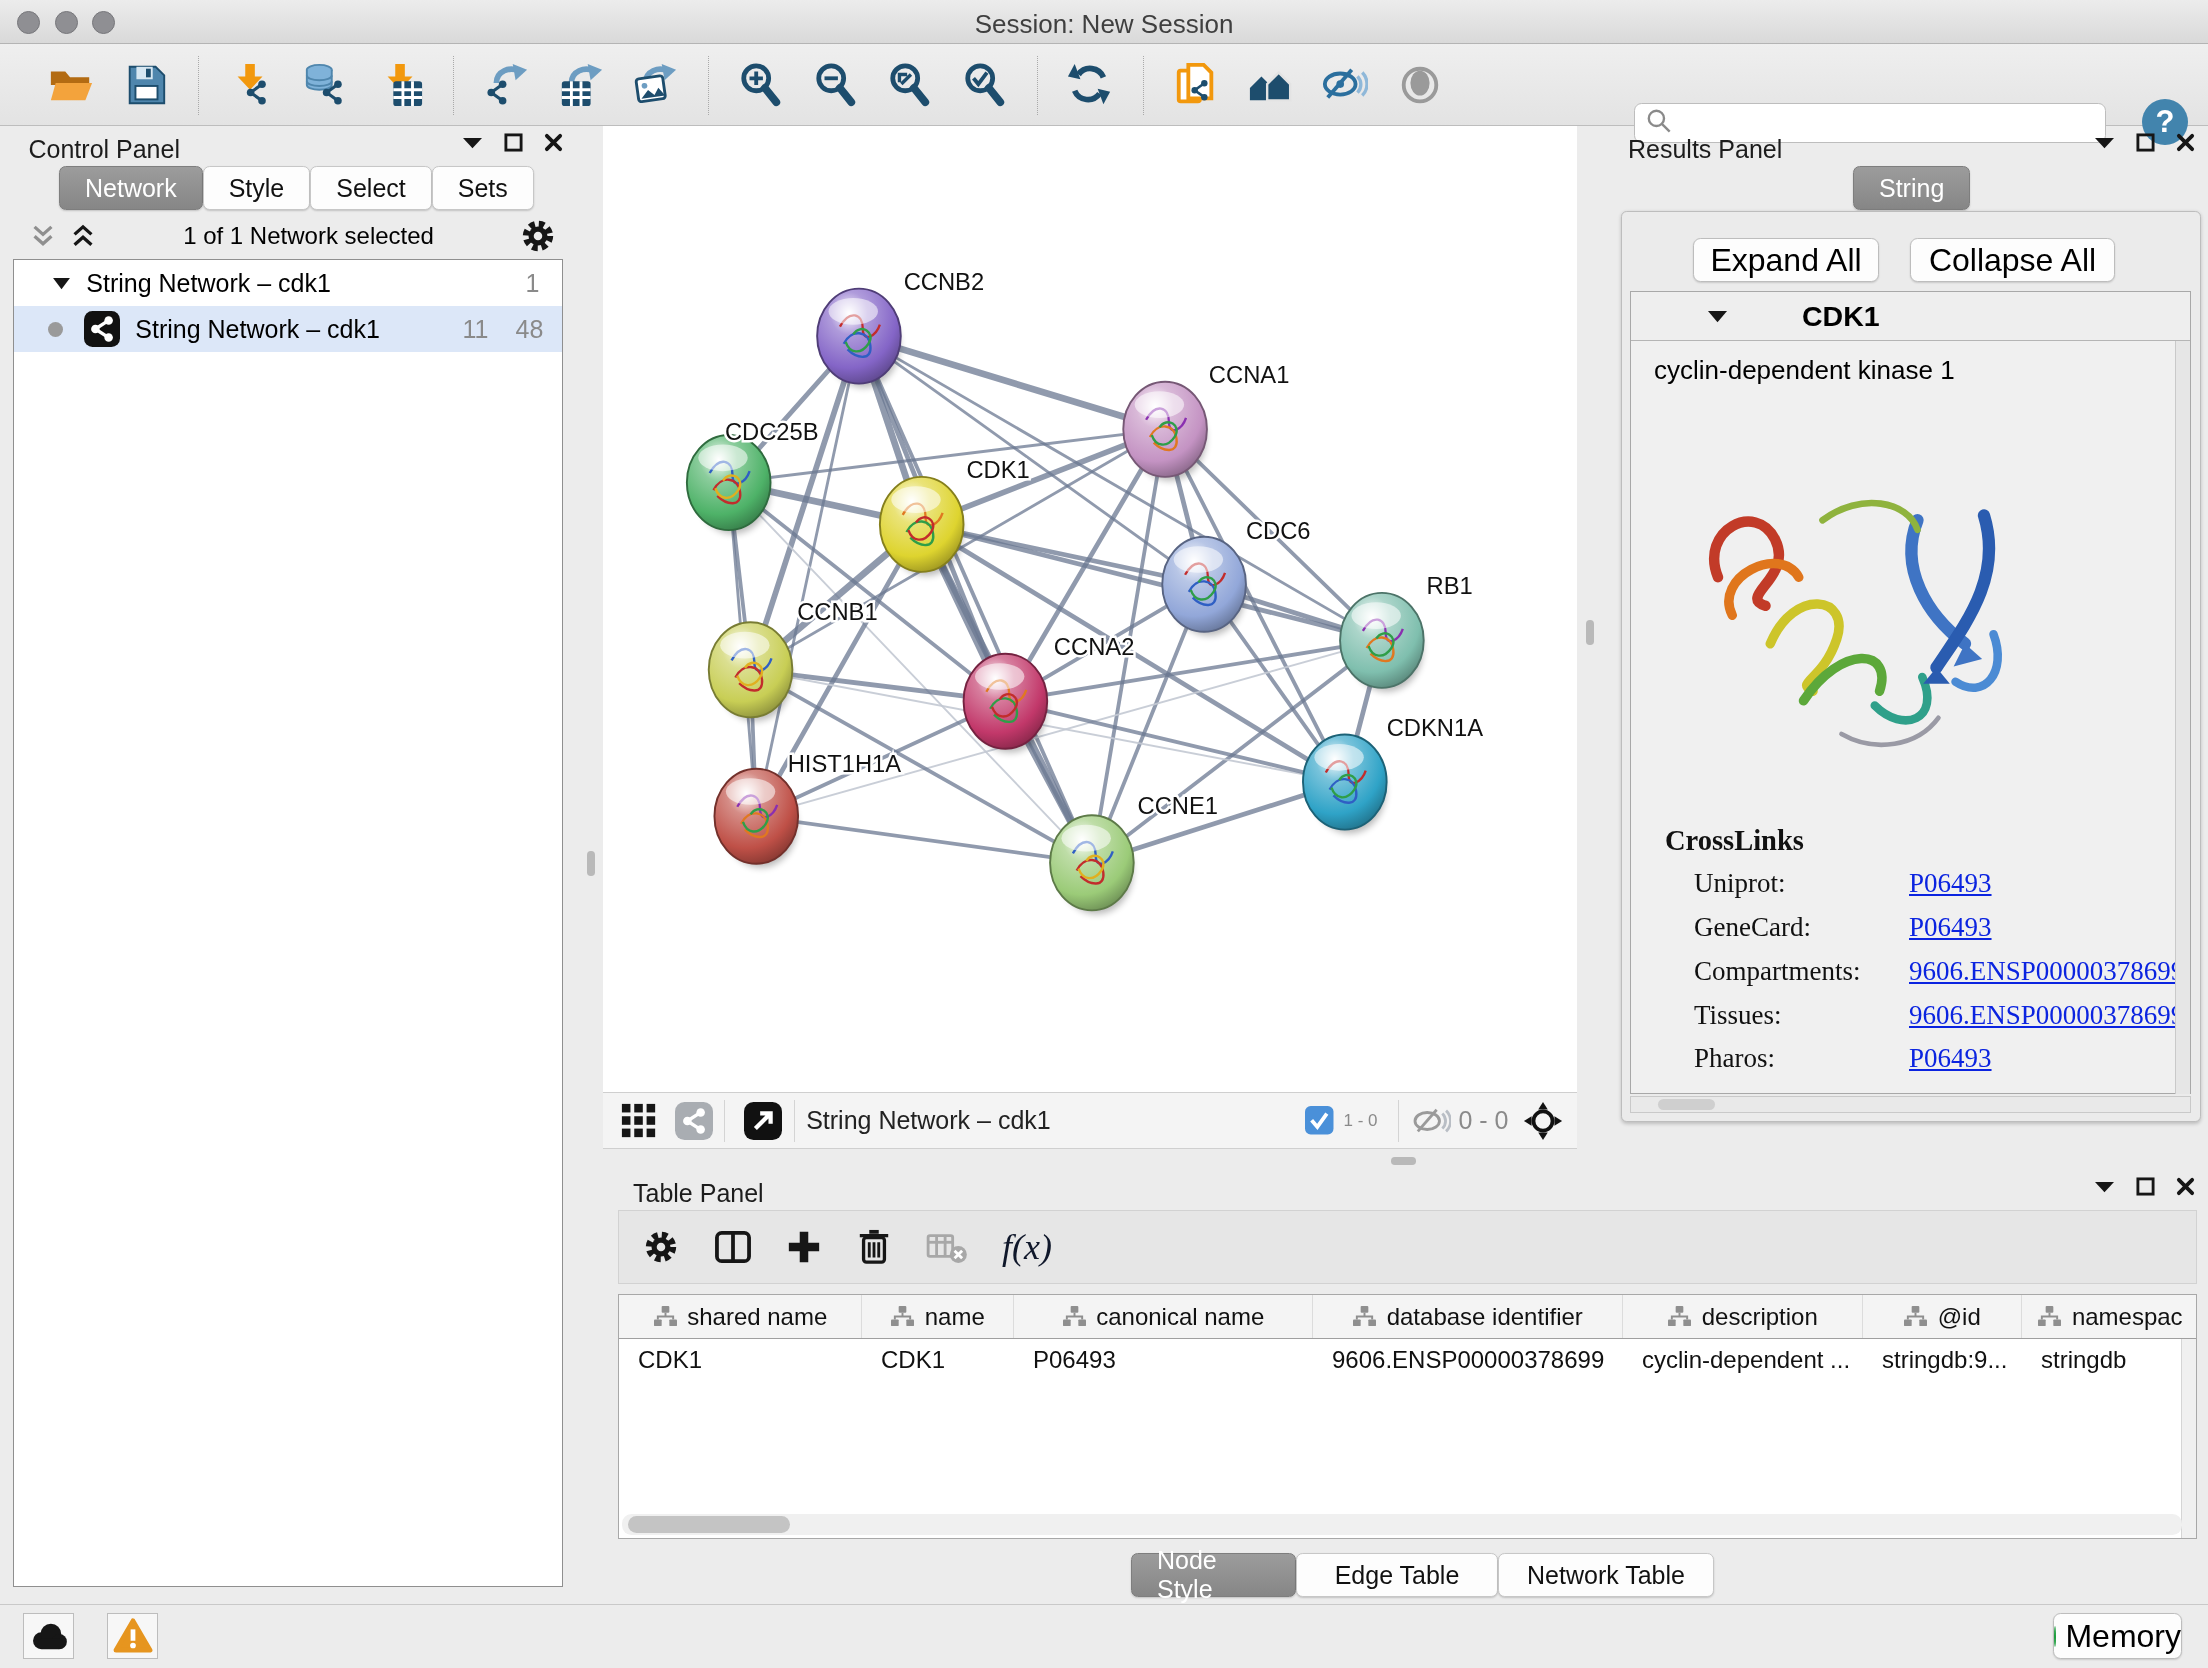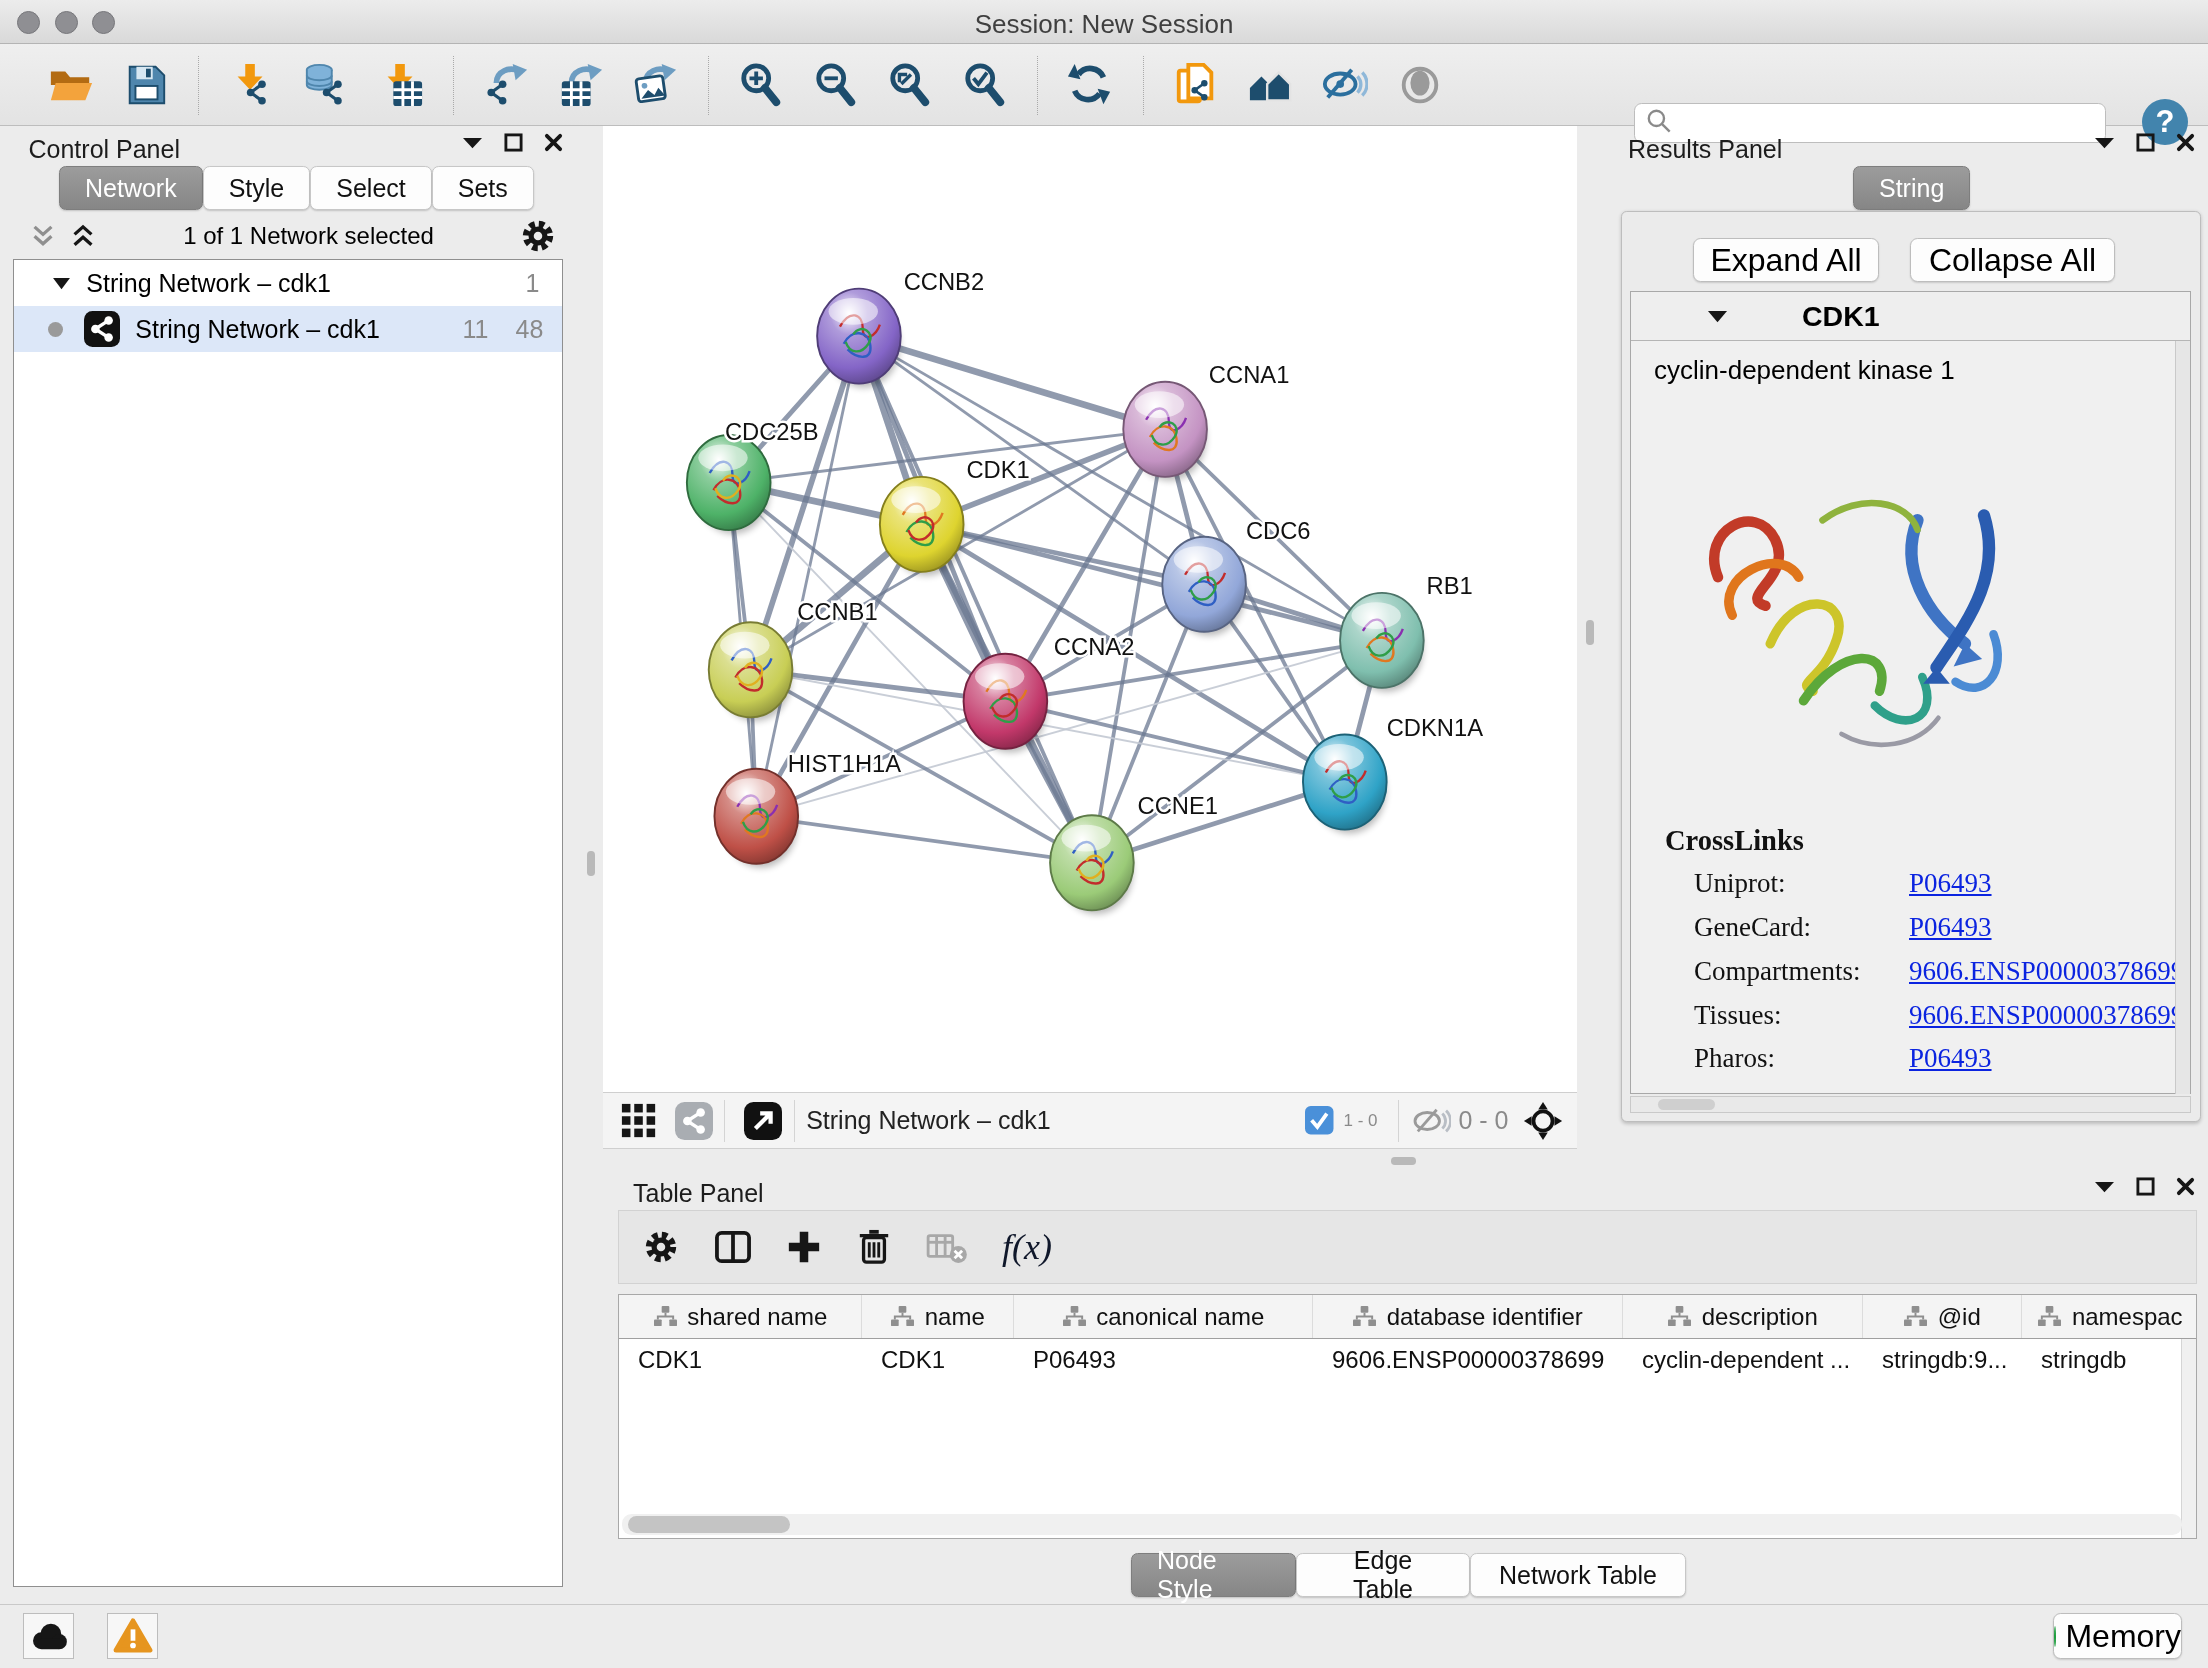--- a/index.html
+++ b/index.html
@@ -841,21 +841,21 @@
       <div class="nt-c" style="width: 240px;">cyclin-dependent ...</div>
       <div class="nt-c" style="width: 159px;">stringdb:9...</div>
       <div class="nt-c" style="width: 177px;">stringdb</div>
     </div>
   <div style="position:absolute; right:0; top:44px; width:15px; height:202px; background:#f0f0f0; border-left:1px solid #d5d5d5"></div>
 </div>
 <div class="abs" id="nt-hscroll"></div>
 <div class="abs" id="nt-hthumb"></div>
 <div class="abs" id="tp-tabs">
     <div class="tab sel" style="width: 165px; justify-content: center;">Node Style</div>
-    <div class="tab" style="width: 174px; justify-content: center; text-align: center;">Edge Table</div>
+    <div class="tab" style="width: 202px; justify-content: center; text-align: center;">Edge Table</div>
     <div class="tab" style="width: 216px; justify-content: center;">Network Table</div>
   </div>
 
 <div class="abs" id="bottombar"></div>
 <div class="abs bb-btn" style="left:23px; top:1613px">
   <svg width="42" height="32" viewBox="0 0 44 34">
     <g fill="#161616">
         <circle cx="14" cy="22" r="9"></circle>
         <circle cx="24" cy="15" r="11"></circle>
         <circle cx="33" cy="23" r="8"></circle>

